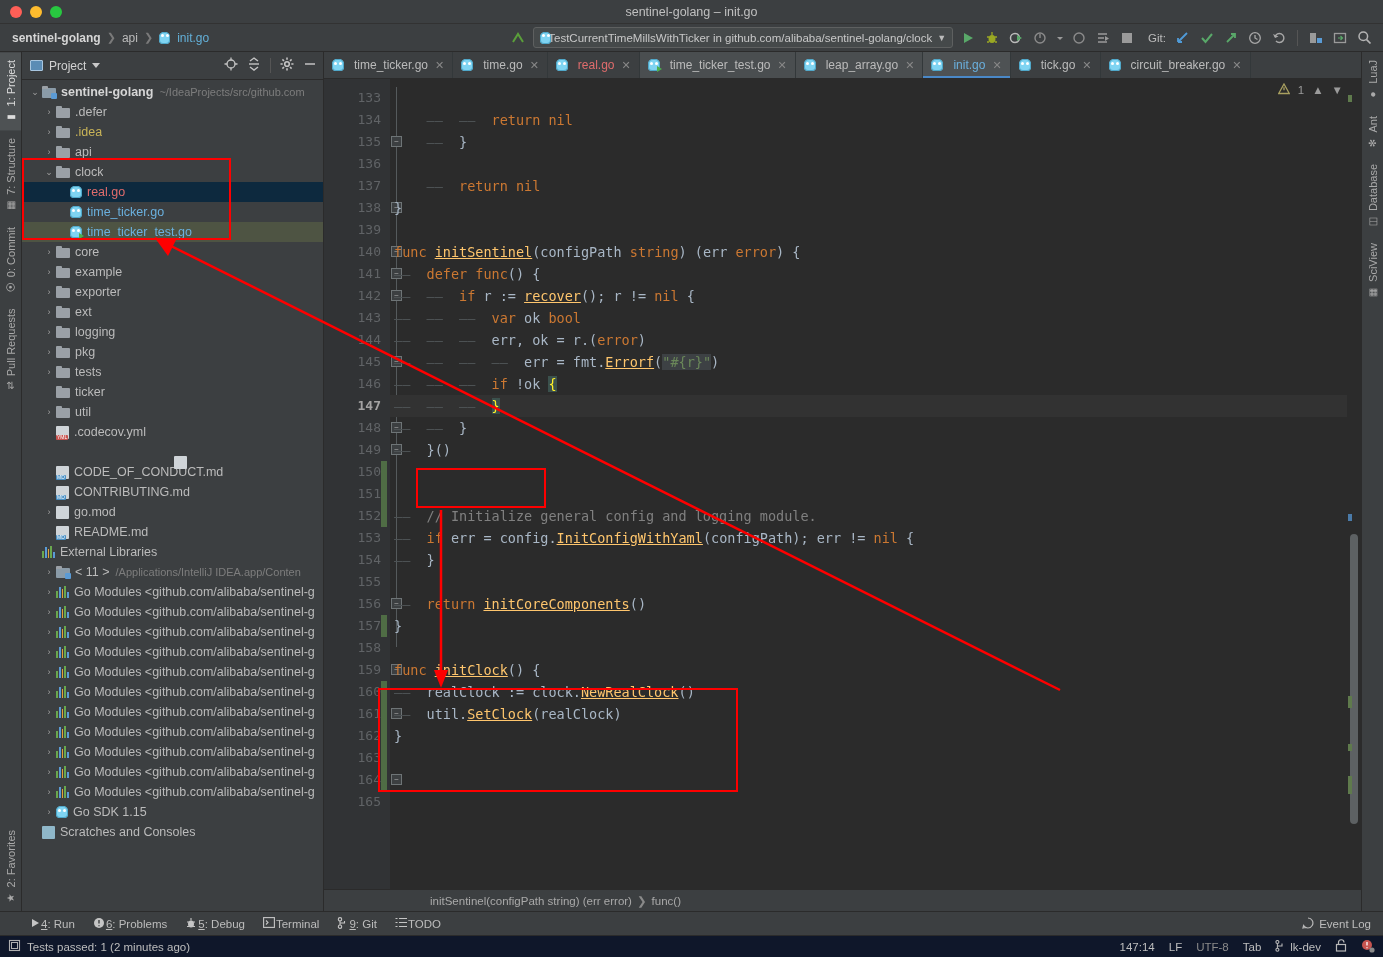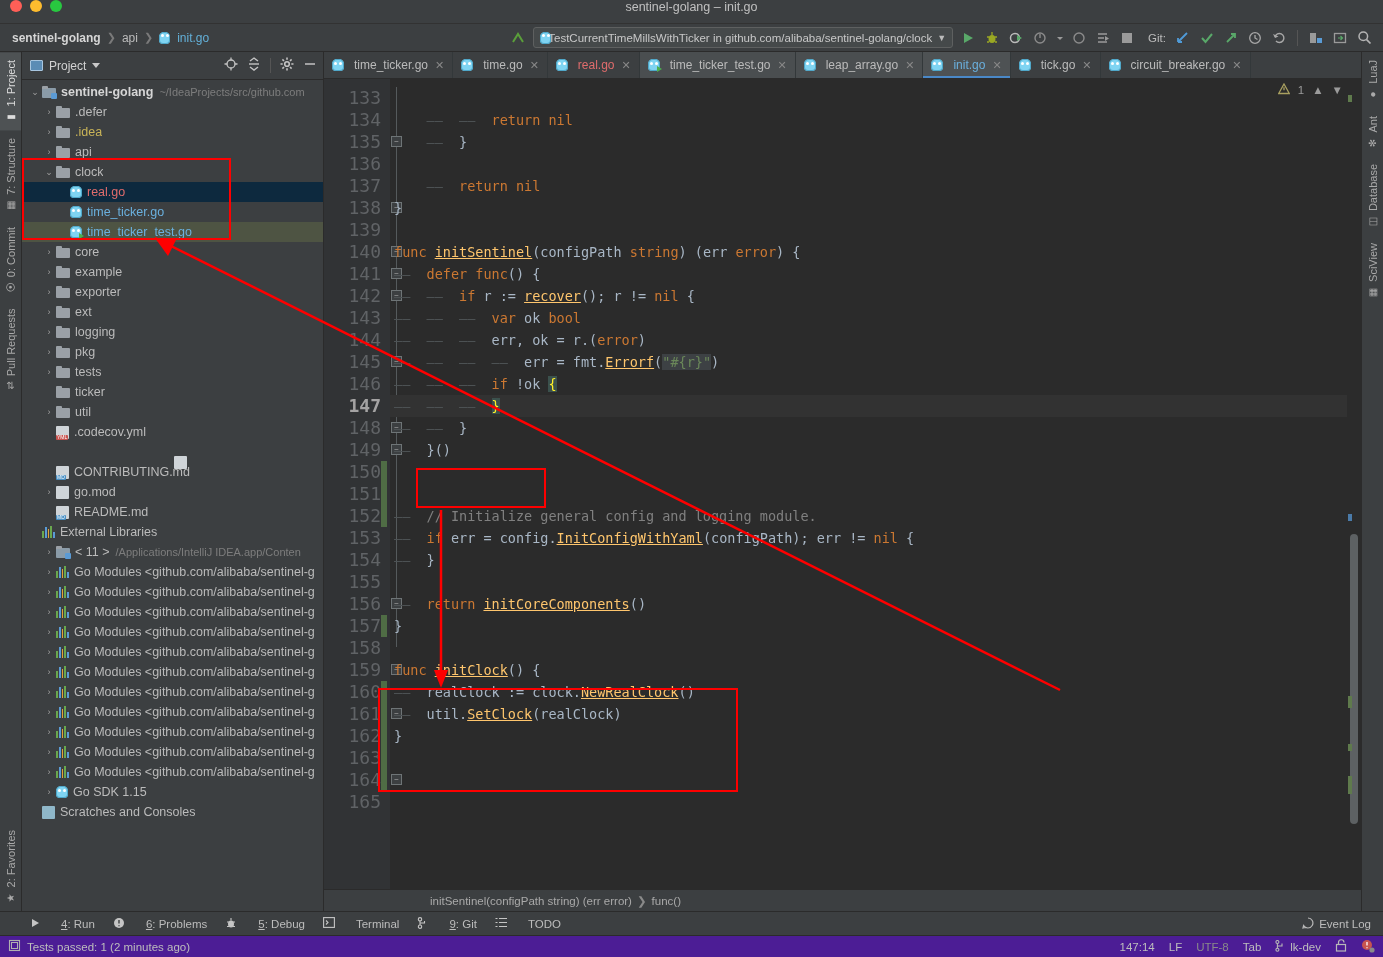--- a/index.html
+++ b/index.html
@@ -8,21 +8,21 @@
     background: #3c3f41;
     font-family: "Liberation Sans", sans-serif;
     overflow: hidden;
     -webkit-font-smoothing: antialiased;
   }
   .app { position: relative; width: 1383px; height: 957px; display: flex; flex-direction: column; }
 
   
   .titlebar {
     height: 24px; background: #3c3f41; position: relative;
-    display: flex; align-items: flex-start; flex: 0 0 24px;
+    display: flex; align-items: center; flex: 0 0 24px;
     border-bottom: 1px solid #323232;
   }
   .traffic { display: flex; gap: 8px; margin-left: 10px; }
   .dot { width: 12px; height: 12px; border-radius: 50%; }
   .dot.red { background: #ff5f57; }
   .dot.yellow { background: #febc2e; }
   .dot.green { background: #28c840; }
   .win-title {
     position: absolute; left: 0; right: 0; text-align: center;
     font-size: 12.5px; color: #c0c0c0; pointer-events: none;
@@ -166,21 +166,21 @@
     content: ""; position: absolute; left: 0; right: 0; bottom: 0; height: 2px; background: #4a88c7;
   }
   .tab.hl { background: #4a4e50; }
   .tab .x { color: #888; font-size: 11px; margin-left: 2px; }
   .tab .tname.red { color: #e06c6c; }
   .tab .tname.blue { color: #6ab0de; }
 
   .ed-wrap { flex: 1; display: flex; min-height: 0; position: relative; background: #2b2b2b; }
   .gutter {
     width: 66px; flex: 0 0 66px; background: #313335; position: relative;
-    font-family: "DejaVu Sans Mono", monospace; font-size: 18px; padding-top: 8px;
+    font-family: "DejaVu Sans Mono", monospace; font-size: 13px; padding-top: 8px;
   }
   .gln { height: 22px; line-height: 22px; text-align: right; padding-right: 9px; color: #606366; }
   .gln.cur { color: #a4a3a3; font-weight: bold; }
   .gmark { position: absolute; left: 57px; width: 6px; background: #4f6d45; }
 
   .code {
     flex: 1; position: relative; padding-top: 8px; min-width: 0; overflow: hidden;
     font-family: "DejaVu Sans Mono", monospace; font-size: 13.5px;
   }
   .cline { height: 22px; line-height: 22px; white-space: pre; padding-left: 4px; position: relative; }
@@ -221,26 +221,26 @@
     justify-content: flex-end; padding-right: 680px; font-size: 11.5px; color: #a9a9a9; gap: 5px;
     border-top: 1px solid #2b2b2b;
   }
 
   
   .toolwin {
     height: 24px; flex: 0 0 24px; background: #3c3f41; display: flex; align-items: center;
     gap: 18px; padding-left: 30px; font-size: 11.5px; color: #bdbdbd;
     border-top: 1px solid #2b2b2b;
   }
-  .twitem { display: flex; align-items: center; gap: 21px; }
+  .twitem { display: flex; align-items: center; gap: 1px; }
   .twitem u { text-decoration: underline; }
   .toolwin .right { margin-left: auto; padding-right: 12px; display: flex; align-items: center; gap: 5px; }
 
   .status {
-    height: 22px; flex: 0 0 22px; background: #4c1d95; display: flex; align-items: center;
+    height: 22px; flex: 0 0 22px; background: #0f172a; display: flex; align-items: center;
     padding: 0 8px 0 8px; font-size: 11.5px; color: #bdbdbd; gap: 6px;
     border-top: 1px solid #2b2b2b;
   }
   .status .sright { margin-left: auto; display: flex; align-items: center; gap: 14px; }
   .dim { color: #8a8a8a; }
 
   
   .anno { position: absolute; inset: 0; pointer-events: none; z-index: 50; }
   .abox { position: absolute; border: 2.5px solid #fe0000; }
   svg.alines { position: absolute; inset: 0; width: 100%; height: 100%; }
@@ -577,20 +577,28 @@
               <b></b>
             </span>
             <span class="lbl">.gitignore</span>
           </div>
           <div class="trow" style="padding-left: 20px;">
             <span class="arr"></span>
             <span class="ic-file">
               <b></b>
               <span class="tag md">MD</span>
             </span>
+            <span class="lbl">CODE_OF_CONDUCT.md</span>
+          </div>
+          <div class="trow" style="padding-left: 20px;">
+            <span class="arr"></span>
+            <span class="ic-file">
+              <b></b>
+              <span class="tag md">MD</span>
+            </span>
             <span class="lbl">CONTRIBUTING.md</span>
           </div>
           <div class="trow" style="padding-left: 20px;">
             <span class="arr">›</span>
             <span class="ic-file">
               <b></b>
             </span>
             <span class="lbl">go.mod</span>
           </div>
           <div class="trow" style="padding-left: 20px;">

